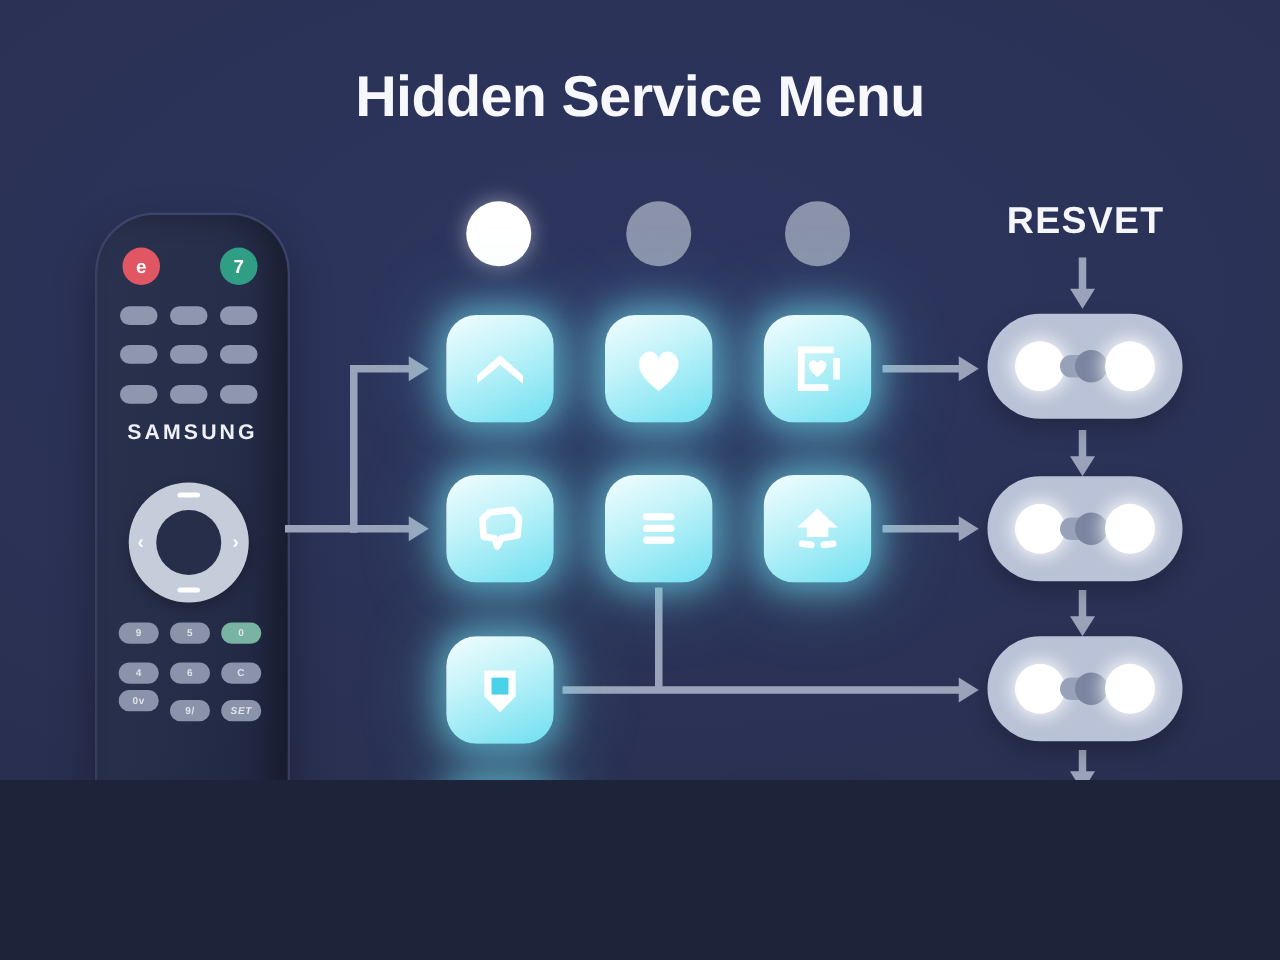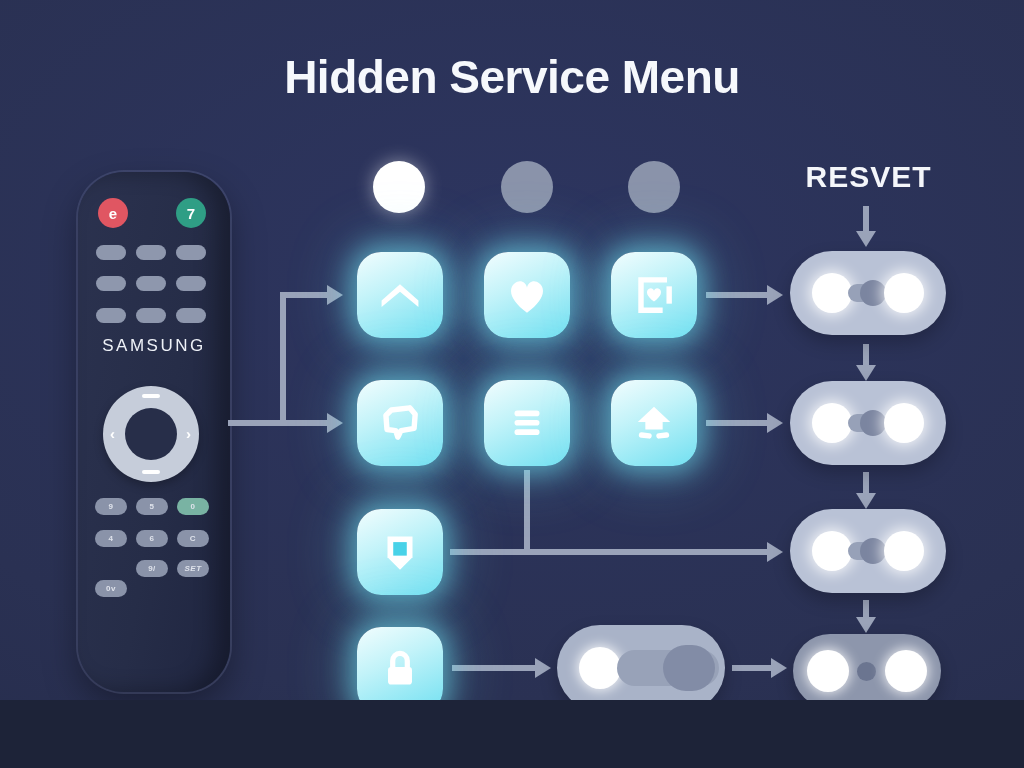--- a/index.html
+++ b/index.html
@@ -1,17 +1,17 @@
 <!DOCTYPE html>
 <html><head>
 <meta charset="utf-8">
 <style>
   html,body{margin:0;padding:0;background:#1d2338;}
   #stage{
-    position:relative;width:1024px;height:700px;overflow:hidden;
+    position:relative;width:1024px;height:624px;overflow:hidden;
     background:radial-gradient(130% 120% at 50% 38%, #2d3560 0%, #2a3153 52%, #222845 100%);
     font-family:"Liberation Sans", sans-serif;
   }
   .abs{position:absolute;}
   
   .title{
     left:0;right:0;top:50px;text-align:center;color:#f6f8fc;
     font-size:46px;font-weight:800;letter-spacing:-0.5px;
   }
   
@@ -19,21 +19,21 @@
     left:78px;top:172px;width:152px;height:520px;border-radius:46px;
     background:linear-gradient(100deg,#2b324f 0%,#262d48 55%,#1f2540 100%);
     box-shadow:0 0 0 2px rgba(130,142,185,.22), inset -14px 0 22px rgba(0,0,0,.30), 0 14px 34px rgba(0,0,0,.35);
   }
   .rbtn{width:30px;height:30px;border-radius:50%;display:flex;align-items:center;justify-content:center;
     color:#fff;font-size:15px;font-weight:700;}
   .pill{width:30px;height:15px;border-radius:8px;background:#8e97ad;}
   .kpill{width:32px;height:17px;border-radius:9px;background:#8a93a9;display:flex;align-items:center;justify-content:center;
     color:#dfe3ec;font-size:8px;font-weight:700;letter-spacing:.5px;}
   .brand{left:78px;top:336px;width:152px;text-align:center;color:#eef1f7;
-    font-size:17px;font-weight:400;letter-spacing:2.5px;}
+    font-size:17px;font-weight:700;letter-spacing:2.5px;}
   .dpad-ring{left:103px;top:386px;width:96px;height:96px;border-radius:50%;
     background:#c6cdda;box-shadow:0 4px 10px rgba(0,0,0,.25);}
   .dpad-center{left:125px;top:408px;width:52px;height:52px;border-radius:50%;background:#272e49;}
   .dpad-dash{width:18px;height:4px;border-radius:2px;background:#fff;}
   .dpad-chev{color:#fff;font-size:15px;font-weight:700;line-height:15px;}
   
   .line{background:#9aa3b9;}
   .harrow{height:6px;background:#9aa3b9;}
   .harrow::after{content:"";position:absolute;right:-15px;top:-7px;
     border-left:16px solid #9aa3b9;border-top:10px solid transparent;border-bottom:10px solid transparent;}
@@ -116,21 +116,21 @@
     </div>
   <div class="abs kpill" style="left:95px;top:530px;">
       <span>4</span>
     </div>
   <div class="abs kpill" style="left:136px;top:530px;">
       <span>6</span>
     </div>
   <div class="abs kpill" style="left:177px;top:530px;">
       <span>C</span>
     </div>
-  <div class="abs kpill" style="left:95px;top:580px;">
+  <div class="abs kpill" style="left:95px;top:552px;">
       <span>0v</span>
     </div>
   <div class="abs kpill" style="left:136px;top:560px;">
       <span>9/</span>
     </div>
   <div class="abs kpill" style="left:177px;top:560px;font-style:italic;">
       <span>SET</span>
     </div>
 
   <div class="abs line" style="left:228px;top:420px;width:58px;height:6px;"></div>

